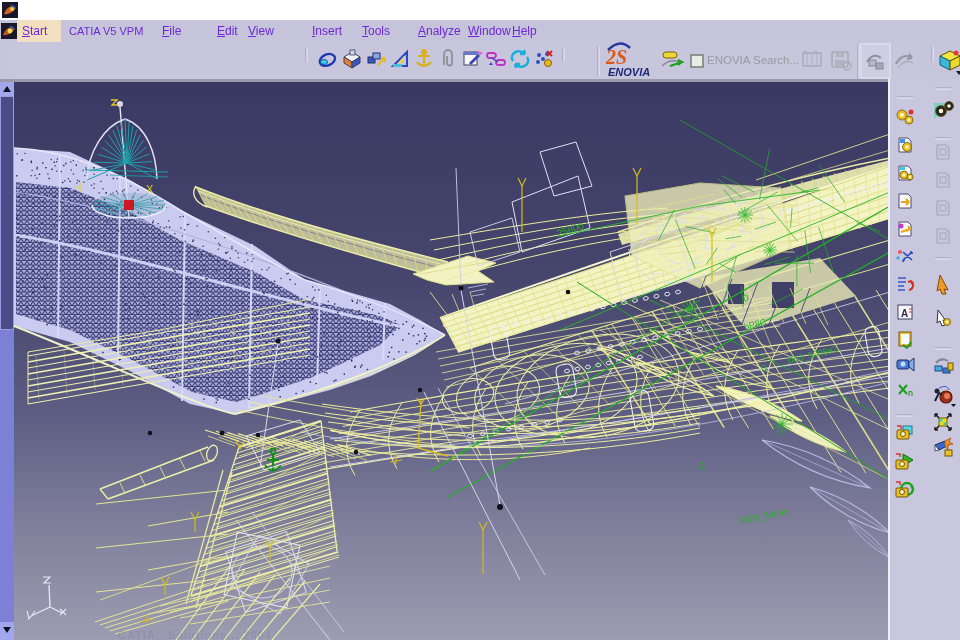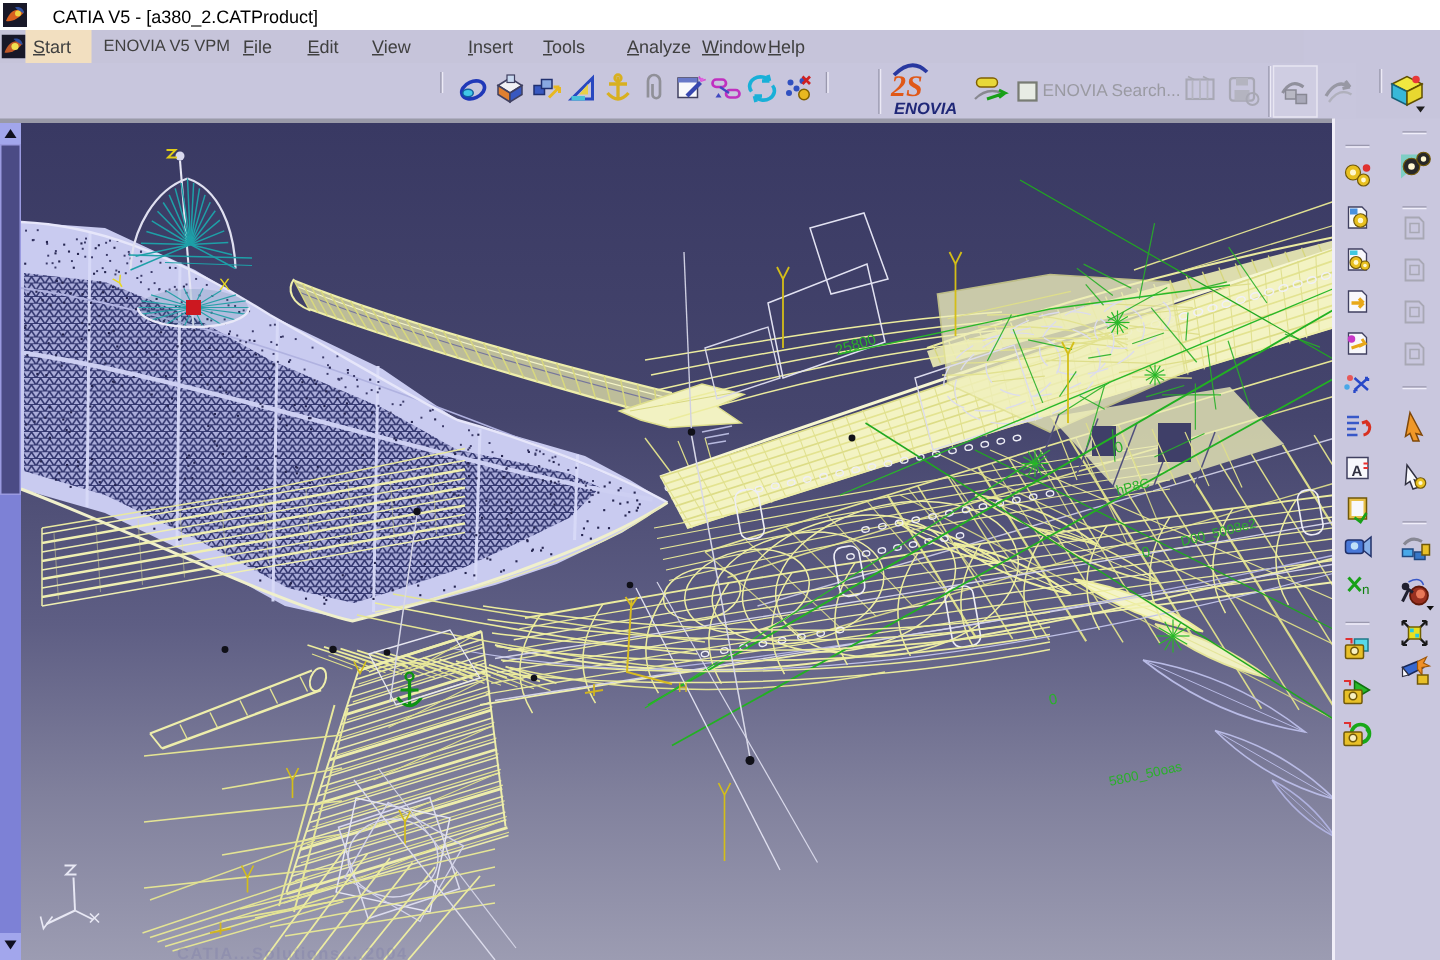--- a/index.html
+++ b/index.html
@@ -1,25 +1,25 @@
 <!DOCTYPE html>
 <html><head>
 <meta charset="utf-8">
 <style>
   html,body{margin:0;padding:0;}
   body{width:960px;height:640px;overflow:hidden;font-family:"Liberation Sans",sans-serif;position:relative;background:#c7c5dc;}
   #titlebar{position:absolute;left:0;top:0;width:960px;height:20px;background:#ffffff;color:#000;font-size:12px;}
   #titlebar .txt{position:absolute;left:35px;top:4px;}
   #titleicon{position:absolute;left:2px;top:2px;width:16px;height:16px;}
-  #menubar{position:absolute;left:0;top:20px;width:869px;height:22px;background:#c6c4da;font-size:12px;color:#404040;text-decoration:underline;}
+  #menubar{position:absolute;left:0;top:20px;width:869px;height:22px;background:#c6c4da;font-size:12px;color:#6d28d9;text-decoration:underline;}
   .mitem{position:absolute;top:4px;}
   .mitem u{text-decoration:underline;}
   #startbg{position:absolute;left:17px;top:0px;width:44px;height:22px;background:#f2dfc0;}
   #menuicon{position:absolute;left:1px;top:3px;width:16px;height:16px;}
-  #toolbar{position:absolute;left:0;top:42px;width:904px;height:37px;background:#c8c6dd;}
+  #toolbar{position:absolute;left:12px;top:42px;width:904px;height:37px;background:#c8c6dd;}
   #tbedge{position:absolute;left:0;top:79px;width:889px;height:3px;background:#9a9aa8;border-bottom:0px;}
   #viewport{position:absolute;left:0;top:82px;width:960px;height:558px;background:#45456d;}
   #lscroll{position:absolute;left:0;top:82px;width:14px;height:558px;background:#7d81d6;}
   #lsup{position:absolute;left:0;top:0;width:14px;height:14px;background:#a2a6ec;}
   #lsthumb{position:absolute;left:0;top:14px;width:14px;height:234px;background:#4b4b85;border:1px solid #9a9ae0;box-sizing:border-box;}
   #lsdown{position:absolute;left:0;top:540px;width:14px;height:18px;background:#a2a6ec;}
   .tri{width:0;height:0;position:absolute;}
   #rtoolbar{position:absolute;left:888px;top:79px;width:72px;height:561px;background:#c9c7de;border-left:2px solid #f0eef8;box-sizing:content-box;}
 </style>
 </head>
@@ -1249,34 +1249,33 @@
       <text x="118" y="639" fill="#7878a8" opacity="0.3" font-size="11" font-weight="bold" letter-spacing="1">CATIA...Solutions....2004</text>
     </svg>
   </div>
 <div id="titlebar">
   <svg id="titleicon" viewBox="0 0 16 16">
       <rect x="0" y="0" width="16" height="16" fill="#181828"></rect>
       <path d="M2 12 C5 4 10 3 14 6 C11 10 6 13 2 12Z" fill="#d86020"></path>
       <path d="M8 3 C11 2 14 4 14 7 C12 6 10 5 8 3Z" fill="#3050a0"></path>
       <circle cx="10" cy="7" r="2" fill="#f0d040"></circle>
     </svg>
-  <span class="txt">CATIA V5 - [a380_2.CATProduct]</span>
 </div>
 <div id="menubar">
   <div id="startbg"></div>
   <svg id="menuicon" viewBox="0 0 16 16">
       <rect x="0" y="0" width="16" height="16" fill="#181828"></rect>
       <path d="M2 12 C5 4 10 3 14 6 C11 10 6 13 2 12Z" fill="#c05828"></path>
       <path d="M8 3 C11 2 14 4 14 7 C12 6 10 5 8 3Z" fill="#3050a0"></path>
       <circle cx="9" cy="8" r="2.4" fill="#f0e050"></circle>
     </svg>
   <span class="mitem" style="left:22px"><u>S</u>tart</span>
-  <span class="mitem" style="left:69px;font-size:11px;top:5px">ENOVIA V5 VPM</span>
+  <span class="mitem" style="left:69px;font-size:11px;top:5px">CATIA V5 VPM</span>
   <span class="mitem" style="left:162px"><u>F</u>ile</span>
-  <span class="mitem" style="left:205px"><u>E</u>dit</span>
+  <span class="mitem" style="left:217px"><u>E</u>dit</span>
   <span class="mitem" style="left:248px"><u>V</u>iew</span>
   <span class="mitem" style="left:312px"><u>I</u>nsert</span>
   <span class="mitem" style="left:362px"><u>T</u>ools</span>
   <span class="mitem" style="left:418px"><u>A</u>nalyze</span>
   <span class="mitem" style="left:468px"><u>W</u>indow</span>
   <span class="mitem" style="left:512px"><u>H</u>elp</span>
 </div>
 <div id="toolbar">
     <svg width="960" height="40" viewBox="0 42 960 40" style="position:absolute;left:0;top:0">
       <g transform="translate(315,59)">

